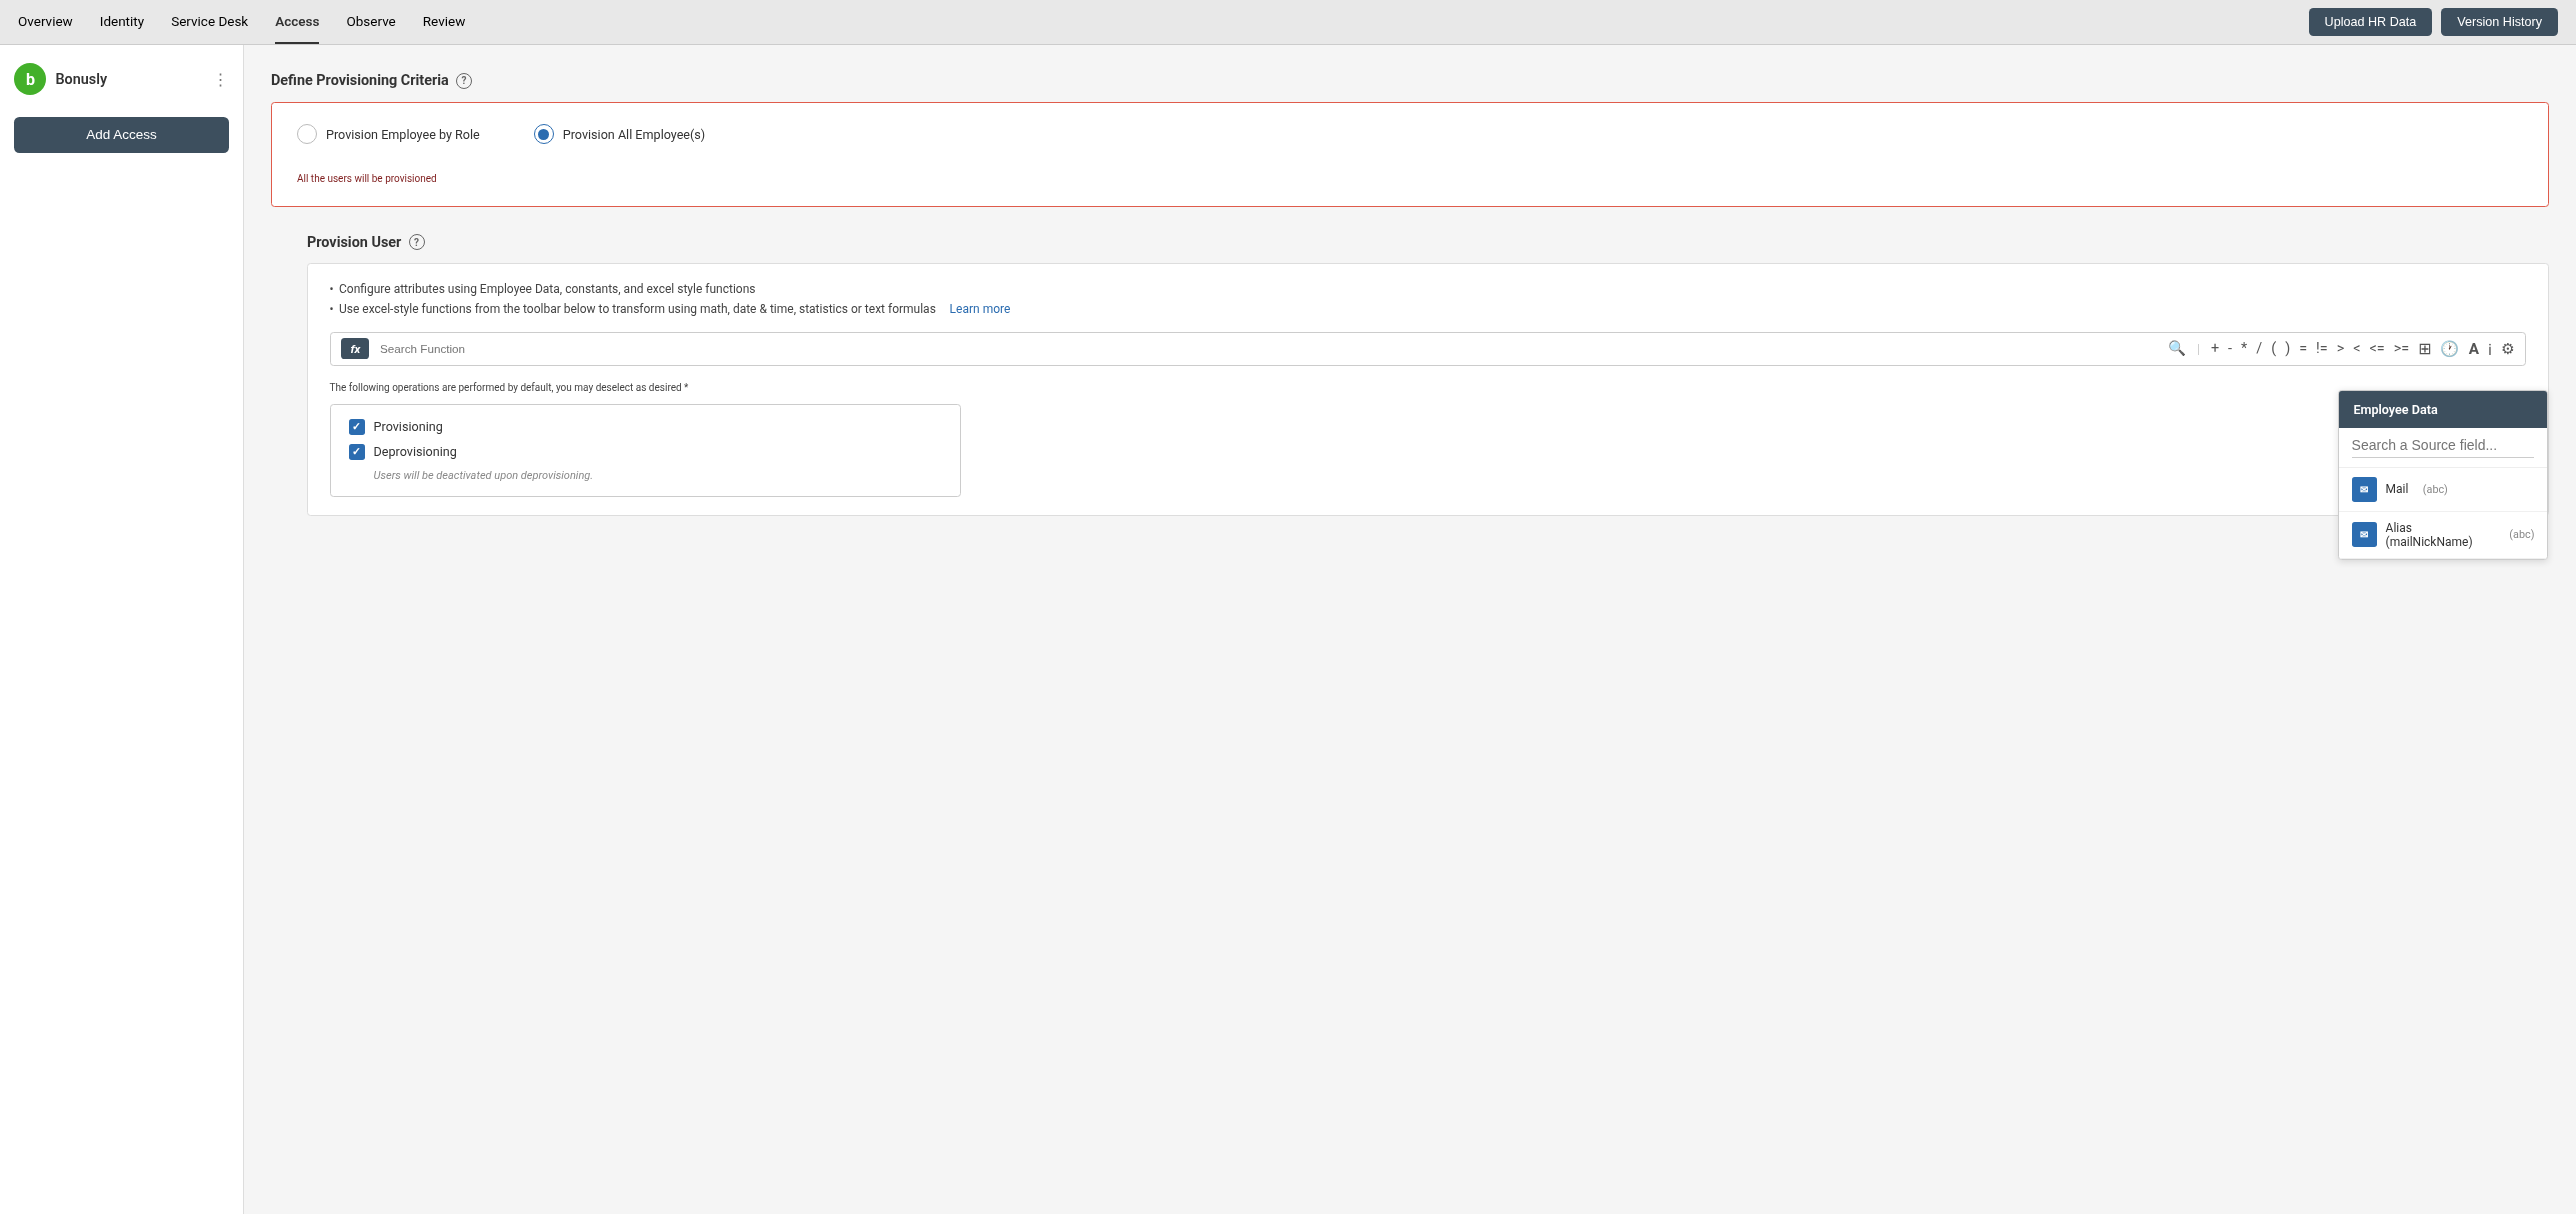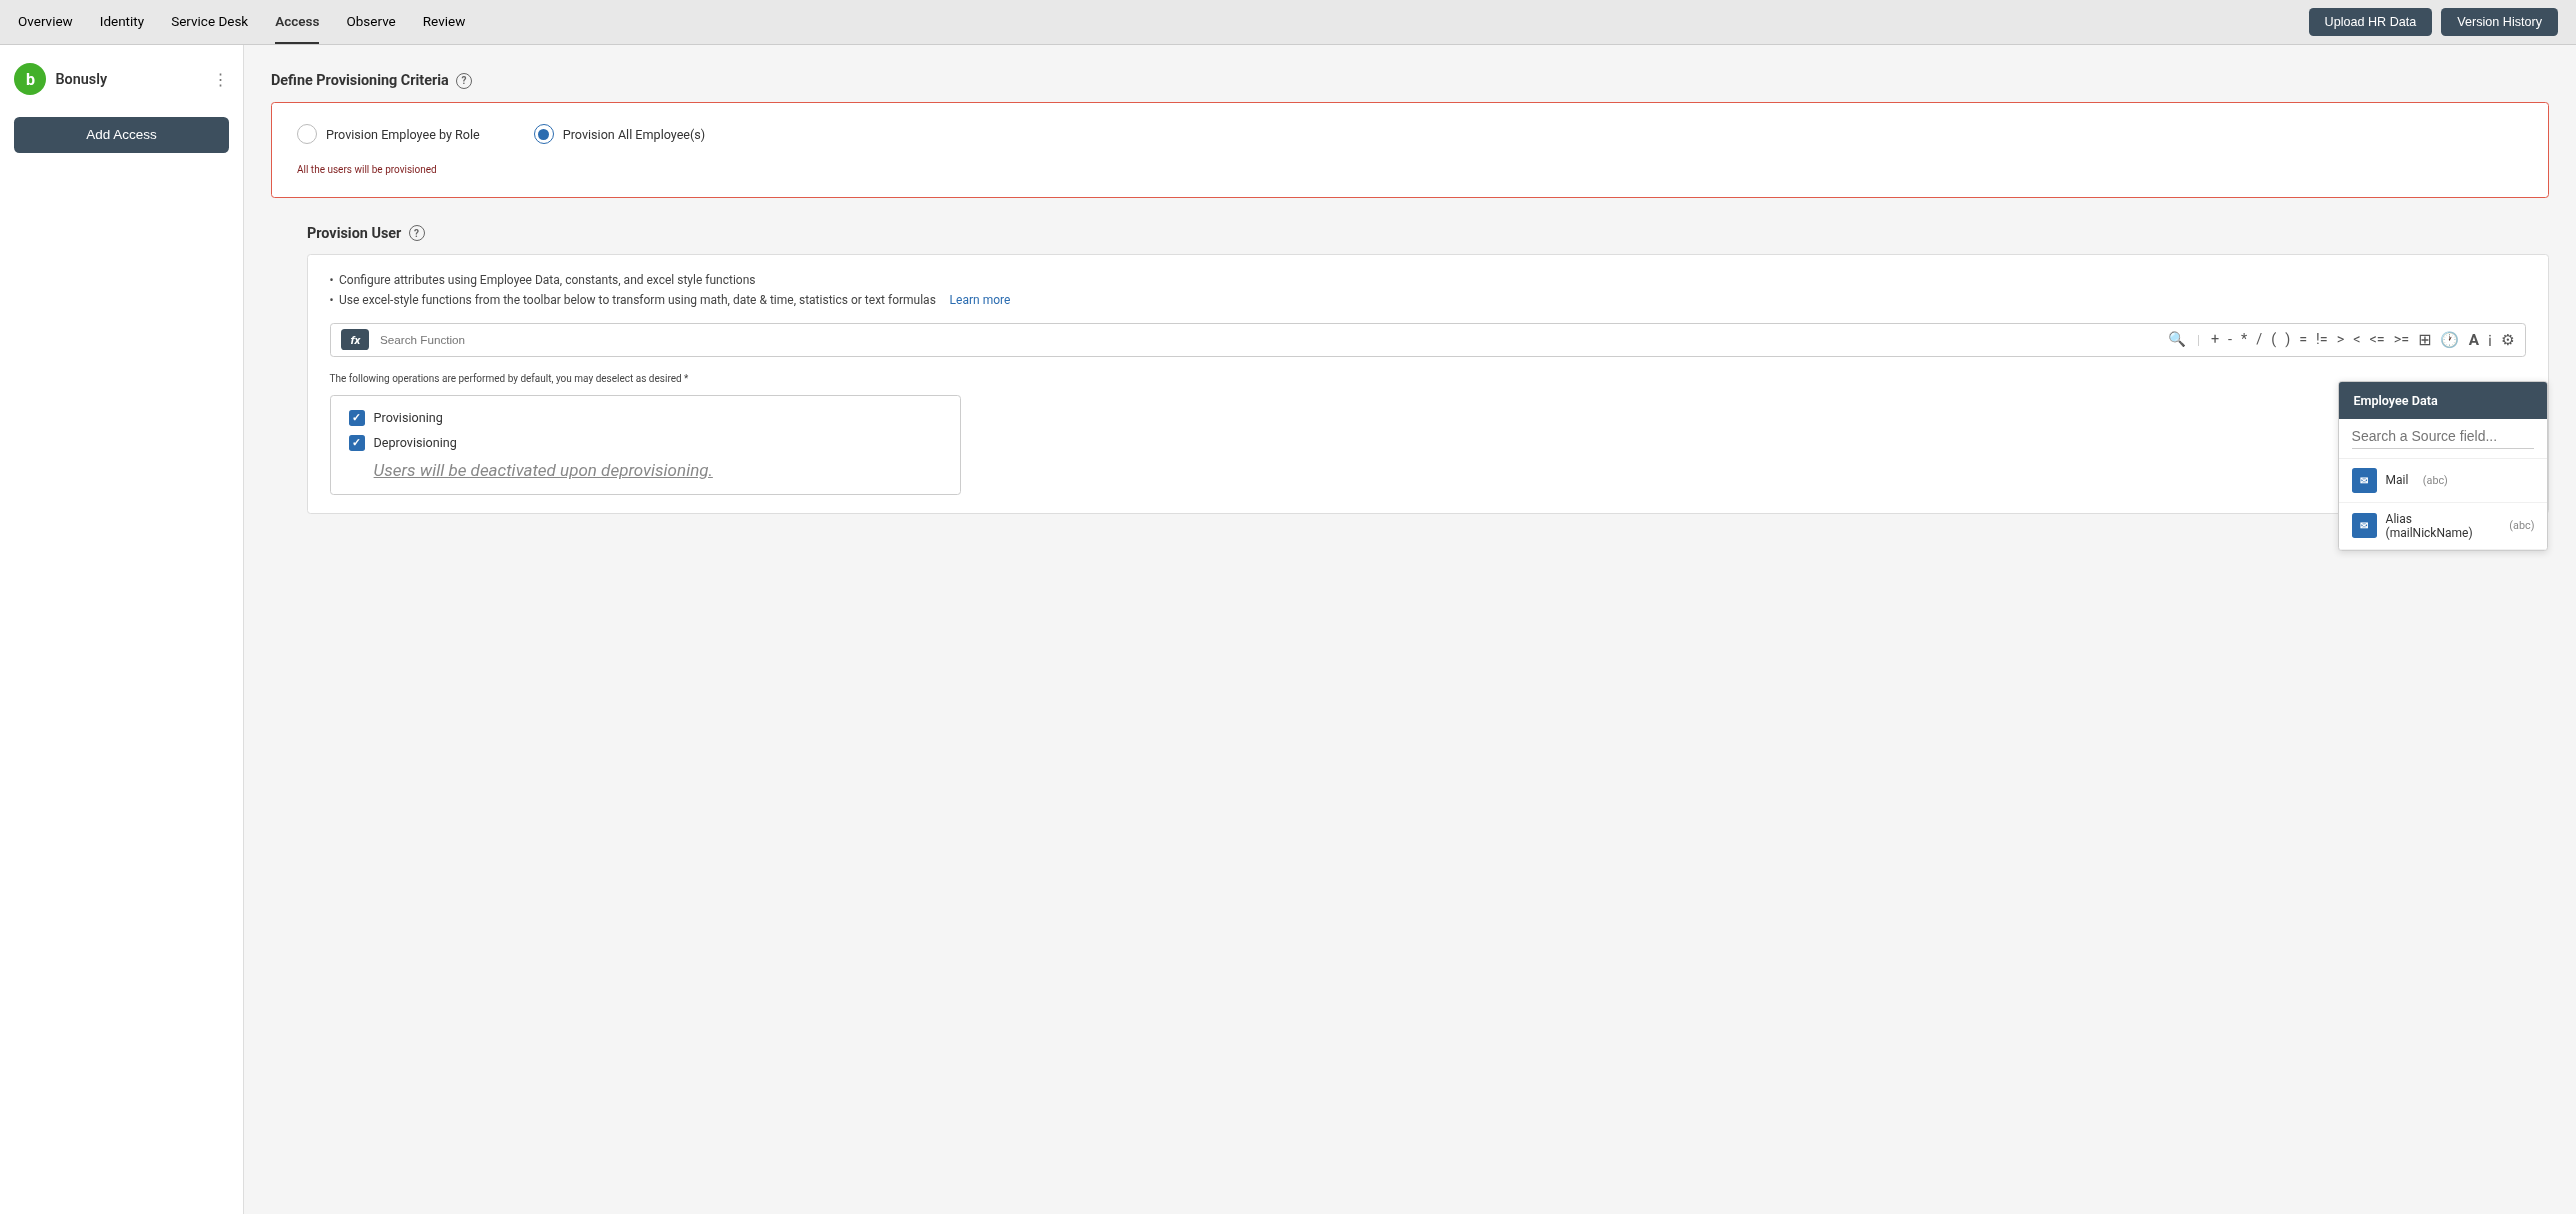--- a/index.html
+++ b/index.html
@@ -63,21 +63,21 @@
       width: 16px; height: 16px; border-radius: 50%; border: 1.8px solid #666;
       display: inline-flex; align-items: center; justify-content: center;
       font-size: 10px; color: #666; cursor: pointer; font-weight: bold;
     }
 
     
     .criteria-box {
       border: 1.8px solid #e05b4b; background: #fff; border-radius: 3.6px;
       padding: 21.6px 25px; margin-bottom: 27px;
     }
-    .radio-row { display: flex; align-items: flex-start; gap: 54px; margin-bottom: 20px; }
+    .radio-row { display: flex; align-items: flex-start; gap: 54px; margin-bottom: 29px; }
     .radio-option { display: flex; align-items: center; gap: 9px; cursor: pointer; }
     .radio-outer {
       width: 20px; height: 20px; border-radius: 50%; border: 1.8px solid #bbb;
       display: flex; align-items: center; justify-content: center; background: #fff;
     }
     .radio-outer.selected { border-color: #2b6cb0; }
     .radio-inner { width: 10.8px; height: 10.8px; border-radius: 50%; background: #2b6cb0; }
     .radio-label { font-size: 12.6px; color: #333; }
     .criteria-description { font-size: 10px; color: #7f1d1d; margin-top: 3.6px; }
 
@@ -117,21 +117,21 @@
       background: #fff; max-width: 631px;
     }
     .checkbox-row { display: flex; align-items: center; gap: 9px; margin-bottom: 9px; }
     .checkbox-blue {
       width: 16px; height: 16px; background: #2b6cb0; border-radius: 2.7px;
       display: flex; align-items: center; justify-content: center;
       flex-shrink: 0; cursor: pointer;
     }
     .checkbox-blue::after { content: '✓'; color: #fff; font-size: 10.8px; font-weight: bold; }
     .checkbox-label { font-size: 12.6px; color: #333; }
-    .deprovisioning-note { font-size: 17px; color: #888; font-style: italic; margin-left: 25px; text-decoration: underline; }
+    .deprovisioning-note { font-size: 11px; color: #888; font-style: italic; margin-left: 25px; }
 
     
     .employee-data-panel {
       position: absolute; right: 0; top: 126px; width: 210px;
       background: #fff; border: 0.9px solid #ccc; border-radius: 3.6px;
       box-shadow: 0 1.8px 7.2px rgba(0,0,0,0.12); z-index: 10; overflow: hidden;
     }
     .panel-header {
       background: #3d4f5e; color: #fff; padding: 10.8px 14.4px;
       font-size: 12.6px; font-weight: 600;

